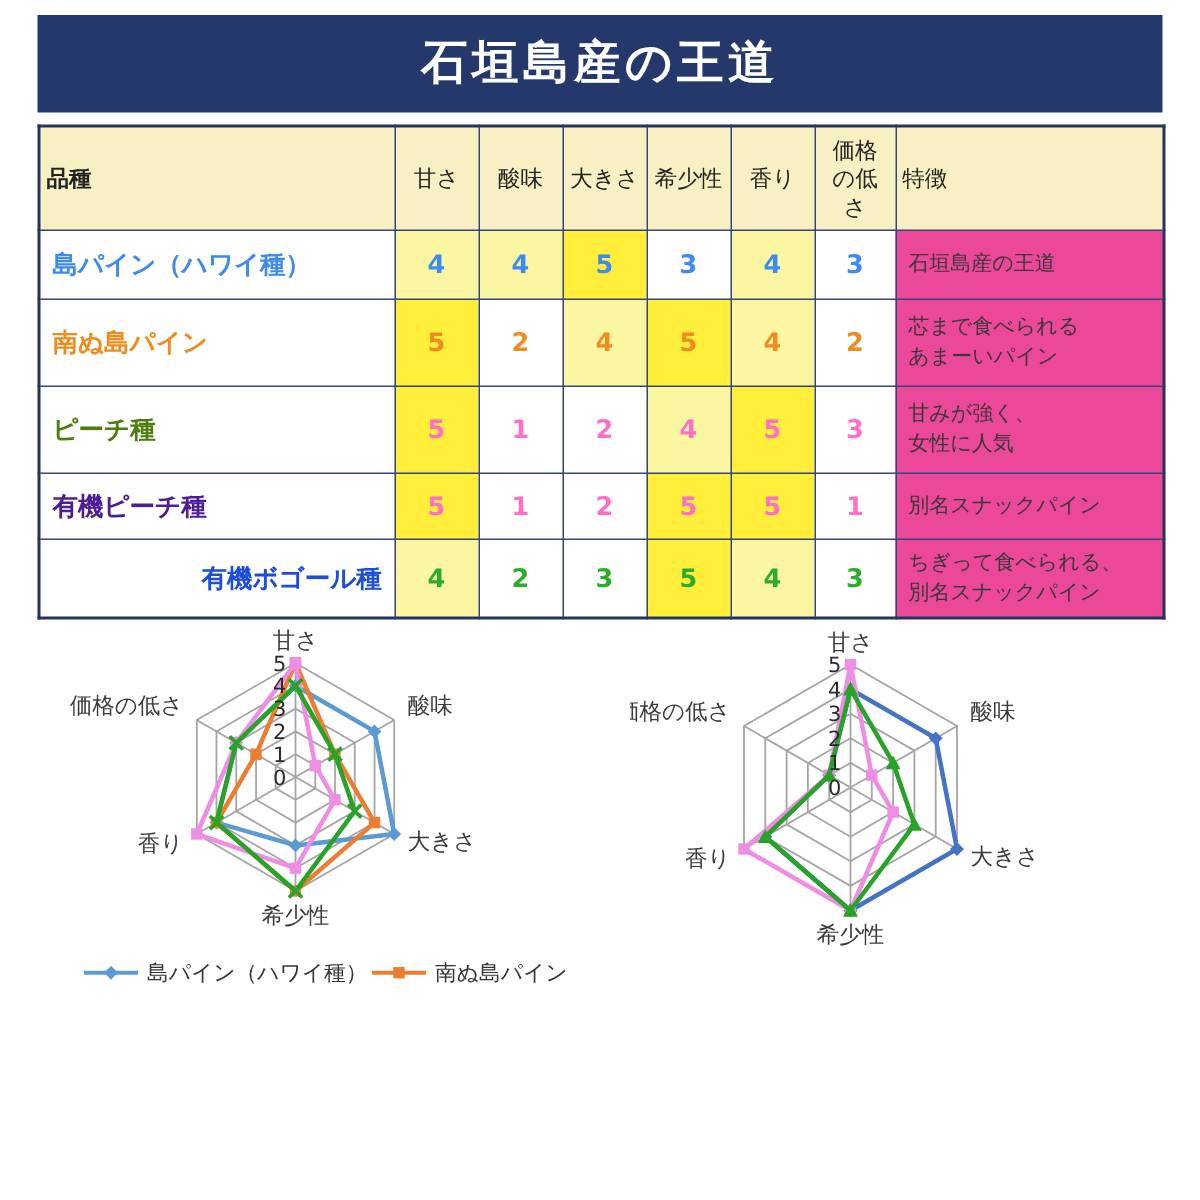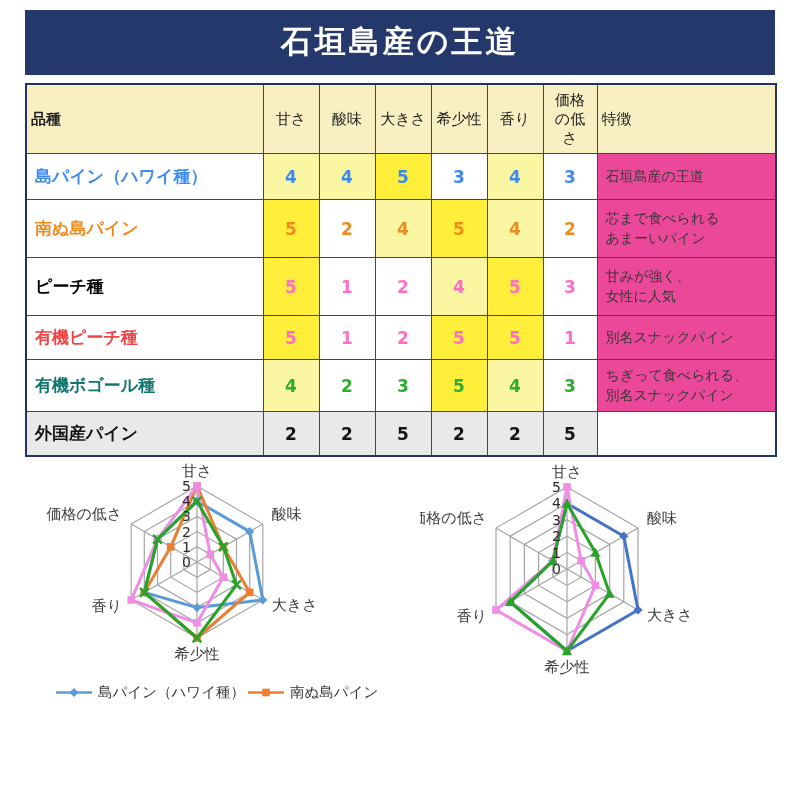--- a/index.html
+++ b/index.html
@@ -63,60 +63,50 @@
         <td class="val-cell v5" style="color: rgb(240, 140, 30);">5</td>
         <td class="val-cell" style="color: rgb(240, 140, 30);">2</td>
         <td class="val-cell v4" style="color: rgb(240, 140, 30);">4</td>
         <td class="val-cell v5" style="color: rgb(240, 140, 30);">5</td>
         <td class="val-cell v4" style="color: rgb(240, 140, 30);">4</td>
         <td class="val-cell" style="color: rgb(240, 140, 30);">2</td>
         <td class="feat-cell">芯まで食べられる
 あまーいパイン</td>
       </tr>
       <tr>
-        <td class="name-cell" style="color: #000000; height: 58px;">ピーチ種</td>
+        <td class="name-cell" style="color: #4d7c0f; height: 58px;">ピーチ種</td>
         <td class="val-cell v5" style="color: rgb(255, 111, 200);">5</td>
         <td class="val-cell" style="color: rgb(255, 111, 200);">1</td>
         <td class="val-cell" style="color: rgb(255, 111, 200);">2</td>
         <td class="val-cell v4" style="color: rgb(255, 111, 200);">4</td>
         <td class="val-cell v5" style="color: rgb(255, 111, 200);">5</td>
         <td class="val-cell" style="color: rgb(255, 111, 200);">3</td>
         <td class="feat-cell">甘みが強く、
 女性に人気</td>
       </tr>
       <tr>
-        <td class="name-cell" style="color: #ef4444; height: 44px;">有機ピーチ種</td>
+        <td class="name-cell" style="color: #4c1d95; height: 44px;">有機ピーチ種</td>
         <td class="val-cell v5" style="color: rgb(255, 111, 200);">5</td>
         <td class="val-cell" style="color: rgb(255, 111, 200);">1</td>
         <td class="val-cell" style="color: rgb(255, 111, 200);">2</td>
         <td class="val-cell v5" style="color: rgb(255, 111, 200);">5</td>
         <td class="val-cell v5" style="color: rgb(255, 111, 200);">5</td>
         <td class="val-cell" style="color: rgb(255, 111, 200);">1</td>
         <td class="feat-cell">別名スナックパイン</td>
       </tr>
       <tr>
-        <td class="name-cell" style="color: #0f766e; height: 52px;">有機ボゴール種</td>
+        <td class="name-cell" style="color: #1d4ed8; height: 52px; text-align: right;">有機ボゴール種</td>
         <td class="val-cell v4" style="color: rgb(44, 174, 44);">4</td>
         <td class="val-cell" style="color: rgb(44, 174, 44);">2</td>
         <td class="val-cell" style="color: rgb(44, 174, 44);">3</td>
         <td class="val-cell v5" style="color: rgb(44, 174, 44);">5</td>
         <td class="val-cell v4" style="color: rgb(44, 174, 44);">4</td>
         <td class="val-cell" style="color: rgb(44, 174, 44);">3</td>
         <td class="feat-cell">ちぎって食べられる、
 別名スナックパイン</td>
-      </tr>
-      <tr class="foreign">
-        <td class="name-cell" style="color: rgb(20, 20, 20); height: 44px;">外国産パイン</td>
-        <td class="val-cell" style="color: rgb(20, 20, 20);">2</td>
-        <td class="val-cell" style="color: rgb(20, 20, 20);">2</td>
-        <td class="val-cell" style="color: rgb(20, 20, 20);">5</td>
-        <td class="val-cell" style="color: rgb(20, 20, 20);">2</td>
-        <td class="val-cell" style="color: rgb(20, 20, 20);">2</td>
-        <td class="val-cell" style="color: rgb(20, 20, 20);">5</td>
-        <td class="feat-cell"></td>
       </tr>
     </tbody>
 </table>
 
 <div class="charts-section">
   <svg id="radar-left" width="420" height="220">
       <polygon points="197.0,89.8 210.2,97.4 210.2,112.6 197.0,120.2 183.8,112.6 183.8,97.4" fill="none" stroke="#a5a5a5" stroke-width="1.2"></polygon>
       <polygon points="197.0,74.6 223.3,89.8 223.3,120.2 197.0,135.4 170.7,120.2 170.7,89.8" fill="none" stroke="#a5a5a5" stroke-width="1.2"></polygon>
       <polygon points="197.0,59.4 236.5,82.2 236.5,127.8 197.0,150.6 157.5,127.8 157.5,82.2" fill="none" stroke="#a5a5a5" stroke-width="1.2"></polygon>
       <polygon points="197.0,44.2 249.7,74.6 249.7,135.4 197.0,165.8 144.3,135.4 144.3,74.6" fill="none" stroke="#a5a5a5" stroke-width="1.2"></polygon>

